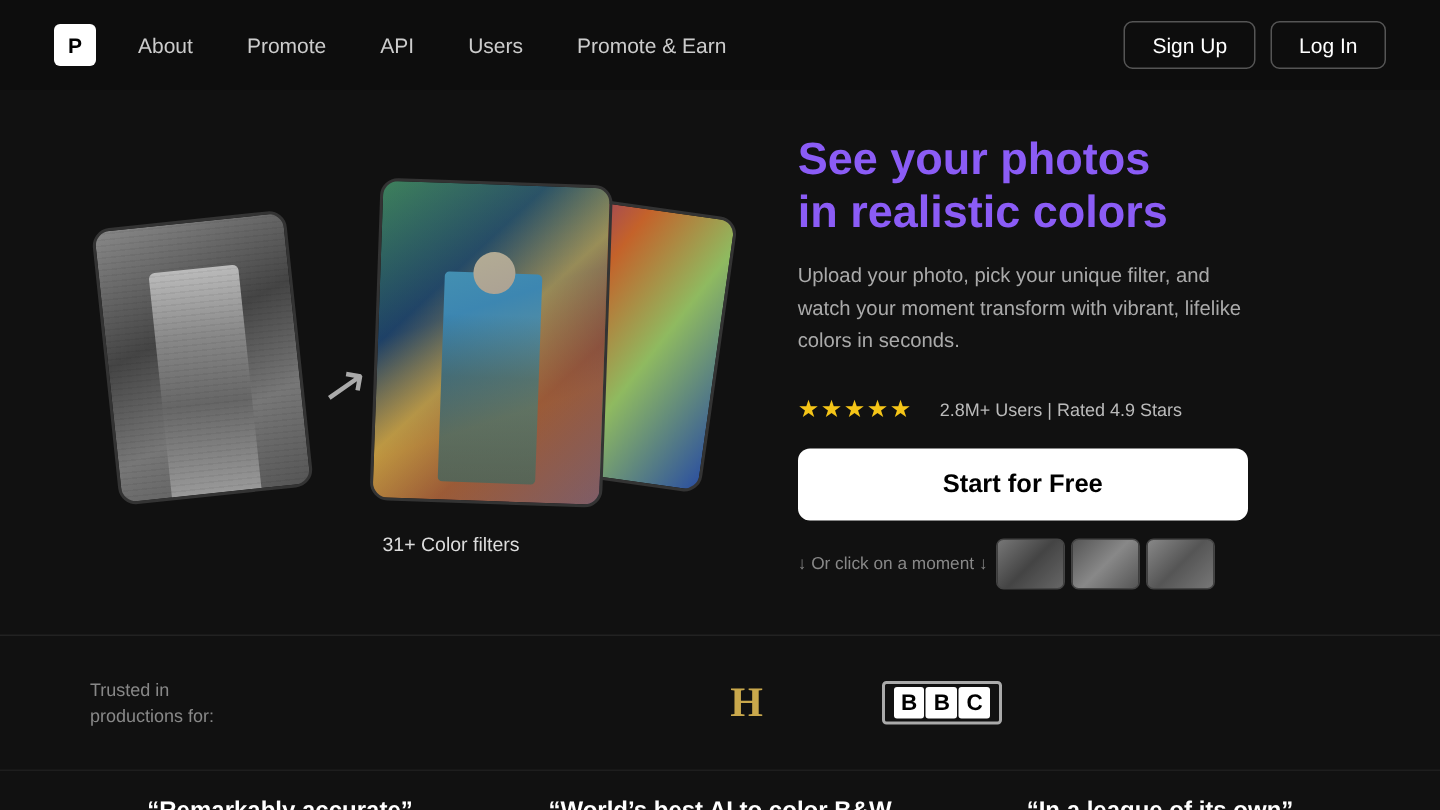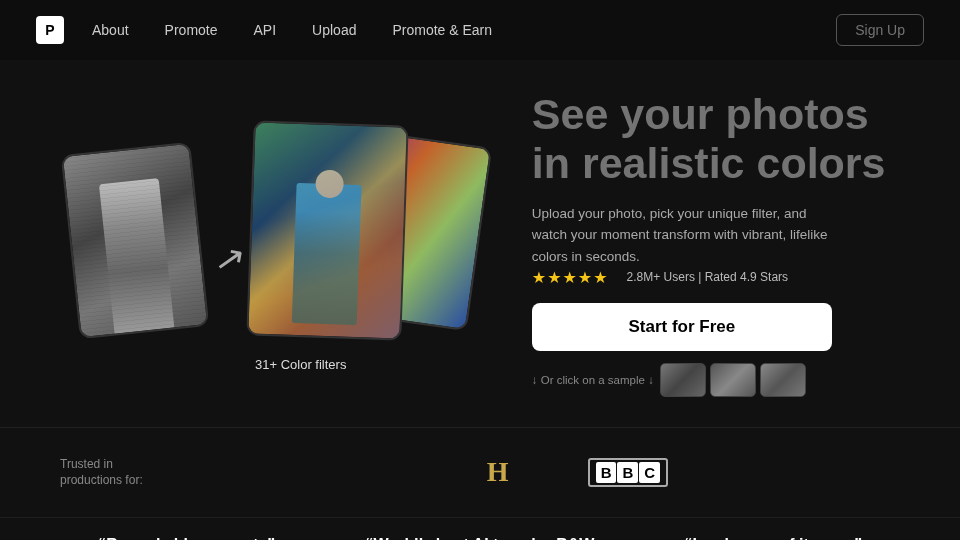--- a/index.html
+++ b/index.html
@@ -46,21 +46,21 @@
       text-decoration: none;
     }
     .nav-actions {
       display: flex;
       gap: 10px;
       align-items: center;
     }
     .btn-outline {
       background: transparent;
       border: 1px solid #555;
-      color: #737373;
+      color: #ffffff;
       padding: 7px 18px;
       border-radius: 6px;
       font-size: 14px;
       cursor: pointer;
     }
     .btn-primary-nav {
       background: #fff;
       border: none;
       color: #000;
       padding: 7px 18px;
@@ -170,31 +170,31 @@
       color: #ddd;
       z-index: 6;
     }
 
     
     .hero-right {
       flex: 1;
       padding-left: 30px;
     }
     .hero-title {
-      font-size: 43px;
+      font-size: 30px;
       font-weight: 800;
       line-height: 1.15;
       margin-bottom: 14px;
-      color: #737373;
+      color: #8b5cf6;
     }
     .hero-subtitle {
       font-size: 13.5px;
       color: #aaa;
       line-height: 1.6;
-      margin-bottom: 0;
+      margin-bottom: 25px;
       max-width: 310px;
     }
     .stars-row {
       display: flex;
       align-items: center;
       gap: 6px;
       margin-bottom: 16px;
     }
     .stars {
       color: #f5c518;
@@ -347,25 +347,26 @@
 <body>
 
 <nav>
   <div class="nav-logo">
     <span>P</span>
   </div>
   <div class="nav-links">
     <a class="nav-link">About</a>
     <a class="nav-link">Promote</a>
     <a class="nav-link">API</a>
-    <a class="nav-link">Upload</a>
+    <a class="nav-link">Users</a>
     <a class="nav-link">Promote &amp; Earn</a>
   </div>
   <div class="nav-actions">
     <button class="btn-outline">Sign Up</button>
+    <button class="btn-outline">Log In</button>
   </div>
 </nav>
 
 <section class="hero">
   <div class="hero-left">
 
     <div class="photo-card photo-bw">
       <div class="photo-bw-inner">
         <div class="figure-silhouette"></div>
       </div>
@@ -386,21 +387,21 @@
 
   <div class="hero-right">
     <h1 class="hero-title">See your photos<br>in realistic colors</h1>
     <p class="hero-subtitle">Upload your photo, pick your unique filter, and watch your moment transform with vibrant, lifelike colors in seconds.</p>
     <div class="stars-row">
       <span class="stars">★★★★★</span>
       <span class="rating-text">2.8M+ Users | Rated 4.9 Stars</span>
     </div>
     <button class="btn-cta">Start for Free</button>
     <div class="sample-row">
-      <span class="sample-text">↓ Or click on a sample ↓</span>
+      <span class="sample-text">↓ Or click on a moment ↓</span>
       <div class="sample-thumbs">
         <div class="sample-thumb thumb-1"></div>
         <div class="sample-thumb thumb-2"></div>
         <div class="sample-thumb thumb-3"></div>
       </div>
     </div>
   </div>
 </section>
 
 <div class="trusted">

